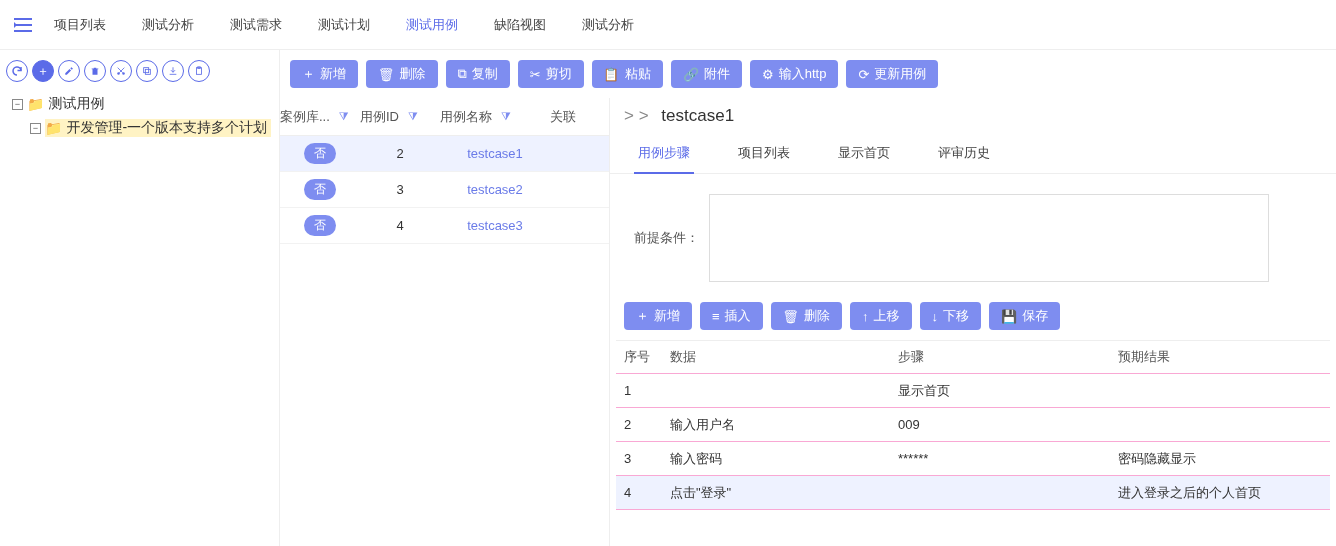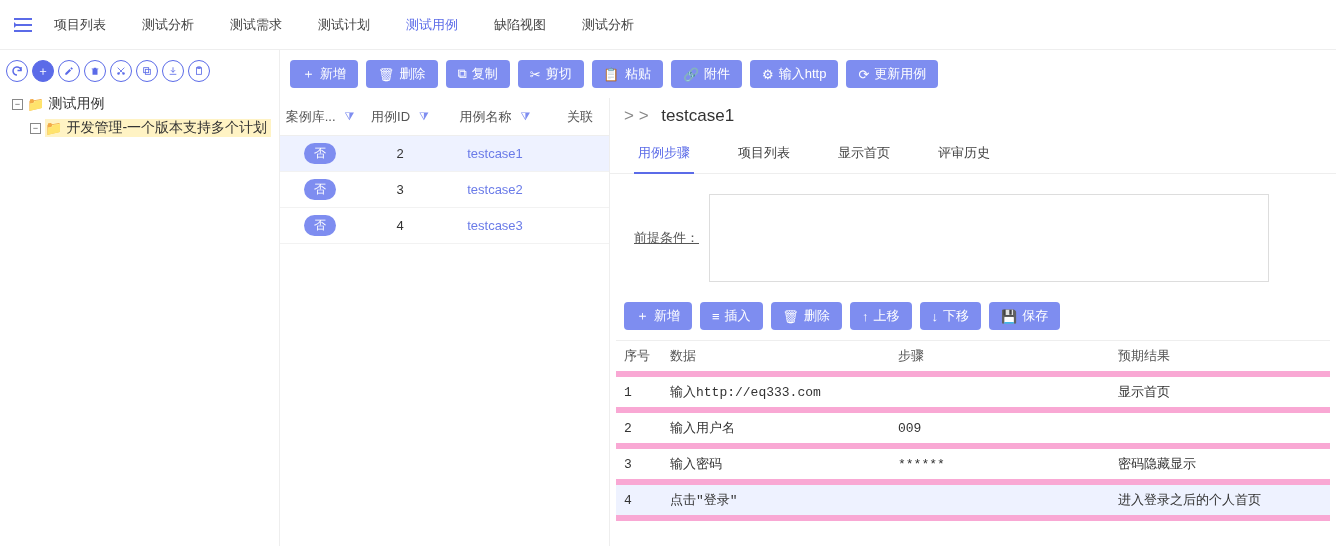--- a/index.html
+++ b/index.html
@@ -32,43 +32,43 @@
 .toolbar { display: flex; gap: 8px; padding: 10px 10px 10px 10px; }
 .pbtn { background: #7e8df0; color: #fff; border: none; border-radius: 4px; padding: 5px 12px; font-size: 13px; cursor: pointer; display: flex; align-items: center; gap: 5px; }
 
 .content-split { flex: 1; display: flex; overflow: hidden; }
 
 
 .list-pane { width: 330px; flex: none; border-right: 1px solid #eee; display: flex; flex-direction: column; }
 .grid { }
 .grid-header, .grid-row { display: grid; grid-template-columns: 80px 80px 110px 60px; align-items: center; }
 .grid-header { background: #fff; border-bottom: 1px solid #eee; height: 38px; color: #555; }
-.grid-header > div { display: flex; align-items: center; justify-content: center; gap: 9px; font-size: 13px; }
+.grid-header > div { display: flex; align-items: center; gap: 9px; font-size: 13px; }
 .filter-icon { color: #7e8df0; font-size: 11px; }
 .grid-row { height: 36px; border-bottom: 1px solid #f2f2f2; }
 .grid-row.selected { background: #eef2ff; }
 .grid-row > div { text-align: center; }
 .pill-no { display: inline-block; background: #7e8df0; color: #fff; border-radius: 999px; padding: 2px 10px; font-size: 12px; }
 .link { color: #6a7be8; cursor: pointer; }
 .pager { padding: 16px 10px; color: #444; font-size: 14px; }
 .pager .sep { border-bottom: 1px dashed #999; }
 
 
 .detail-pane { flex: 1; display: flex; flex-direction: column; overflow: hidden; padding-bottom: 6px;}
 .crumb { padding: 8px 14px 4px 14px; font-size: 17px; color: #333; }
 .crumb .gt { color: #888; margin-right: 8px; }
 .tabs { display: flex; gap: 40px; padding: 8px 24px 0 24px; border-bottom: 1px solid #eee; }
 .tab { padding: 6px 4px 10px 4px; cursor: pointer; color: #444; }
 .tab.active { color: #5b6be8; border-bottom: 2px solid #5b6be8; margin-bottom: -1px; }
 .precond { display: flex; align-items: center; gap: 10px; padding: 20px 24px; }
-.precond label { color: #555; text-decoration: underline; }
+.precond label { color: #555; }
 .precond textarea { width: 560px; height: 88px; border: 1px solid #ddd; resize: none; padding: 4px; font-family: inherit; }
 .step-toolbar { display: flex; gap: 8px; padding: 0 14px 10px 14px; }
 .step-table { margin: 0 6px; border: 0; }
-.step-table .srow { display: grid; grid-template-columns: 46px 1fr 220px 220px; border-bottom: 6px solid #f9a8d4; align-items: center; min-height: 34px; font-family: Liberation Mono, monospace; }
+.step-table .srow { display: grid; grid-template-columns: 46px 1fr 220px 220px; border-bottom: 1px solid #f9a8d4; align-items: center; min-height: 34px; }
 .step-table .shead { color: #555; background: #fff; border-top: 1px solid #eee; }
 .step-table .srow > div { padding: 6px 8px; }
 .step-table .srow.selected { background: #eef2ff; }
 svg { display: block; }
 </style>
 </head>
 <body>
 
 <div class="topnav">
   <div class="burger">
@@ -234,21 +234,20 @@
         <div class="step-table">
           <div class="srow shead">
             <div>序号</div>
             <div>数据</div>
             <div>步骤</div>
             <div>预期结果</div>
           </div>
           <div id="step-body">
               <div class="srow">
                 <div>1</div>
-                <div>输入http://eq333.com</div>
                 <div></div>
                 <div>显示首页</div>
               </div>
               <div class="srow">
                 <div>2</div>
                 <div>输入用户名</div>
                 <div>009</div>
                 <div></div>
               </div>
               <div class="srow">

